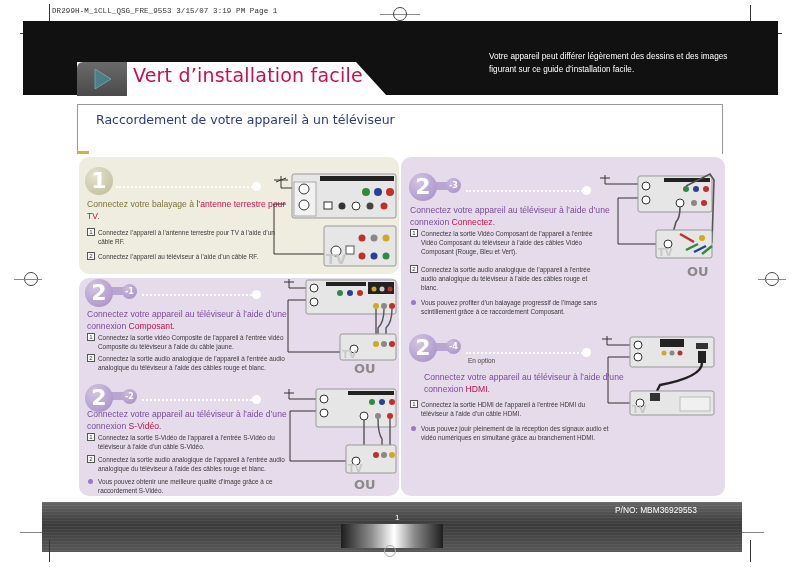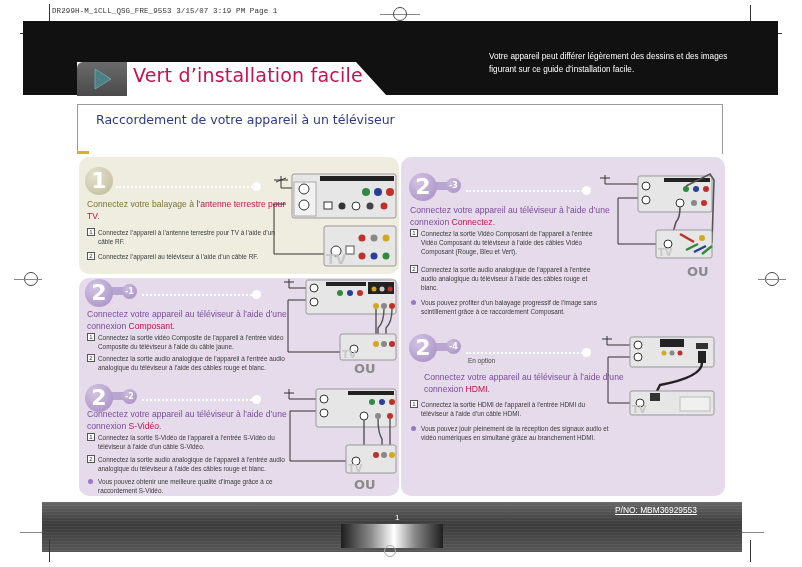--- a/index.html
+++ b/index.html
@@ -38,21 +38,21 @@
   .item { position: absolute; font-family: "Liberation Sans", sans-serif; font-size: 6.4px; line-height: 9px; color: #3a3a3a; padding-left: 11px; }
   .num-box { position: absolute; left: 0; top: 0; width: 8px; height: 8px; border: 0.7px solid #555; font-size: 6px; line-height: 7px; text-align: center; color: #333; background: #fff; }
   .bullet { position: absolute; left: 1px; top: 2px; width: 5px; height: 5px; border-radius: 50%; background: #9a78c4; }
   .option-label { position: absolute; font-family: "Liberation Sans", sans-serif; font-size: 6.4px; color: #444; }
 
   .diagram { position: absolute; }
   .ou { position: absolute; font-family: "DejaVu Sans", sans-serif; font-weight: bold; font-size: 13px; color: #8a8a8a; }
 
   .footer-band { position: absolute; left: 42px; top: 502px; width: 700px; height: 50px; background: linear-gradient(180deg, #6a6a6a 0%, #3d3d3d 45%, #5a5a5a 100%); }
   .footer-band::before { content: ""; position: absolute; inset: 0; background: repeating-linear-gradient(180deg, rgba(255,255,255,0.04) 0 1px, rgba(0,0,0,0.04) 1px 3px); }
-  .pno { position: absolute; left: 615px; top: 505px; font-family: "Liberation Sans", sans-serif; font-size: 8.4px; color: #fff; text-decoration: underline; }
+  .pno { position: absolute; left: 615px; top: 505px; font-family: "Liberation Sans", sans-serif; font-size: 8.4px; color: #fff; }
   .page-num { position: absolute; left: 395px; top: 513px; font-family: "Liberation Sans", sans-serif; font-size: 8px; color: #fff; }
   .page-slider { position: absolute; left: 341px; top: 524px; width: 102px; height: 24px; background: linear-gradient(90deg, #1e1e1e 0%, #8e8e8e 30%, #ffffff 52%, #8a8a8a 72%, #1e1e1e 100%); }
 </style>
 </head>
 <body>
 
 <div class="slug">DR299H-M_1CLL_QSG_FRE_9553   3/15/07   3:19 PM   Page 1</div>
 <div class="crop" style="left:49px;top:4px;width:1px;height:22px;"></div>
 <div class="crop" style="left:20px;top:33px;width:24px;height:1px;"></div>
 <div class="crop" style="left:750px;top:5px;width:1px;height:22px;"></div>

